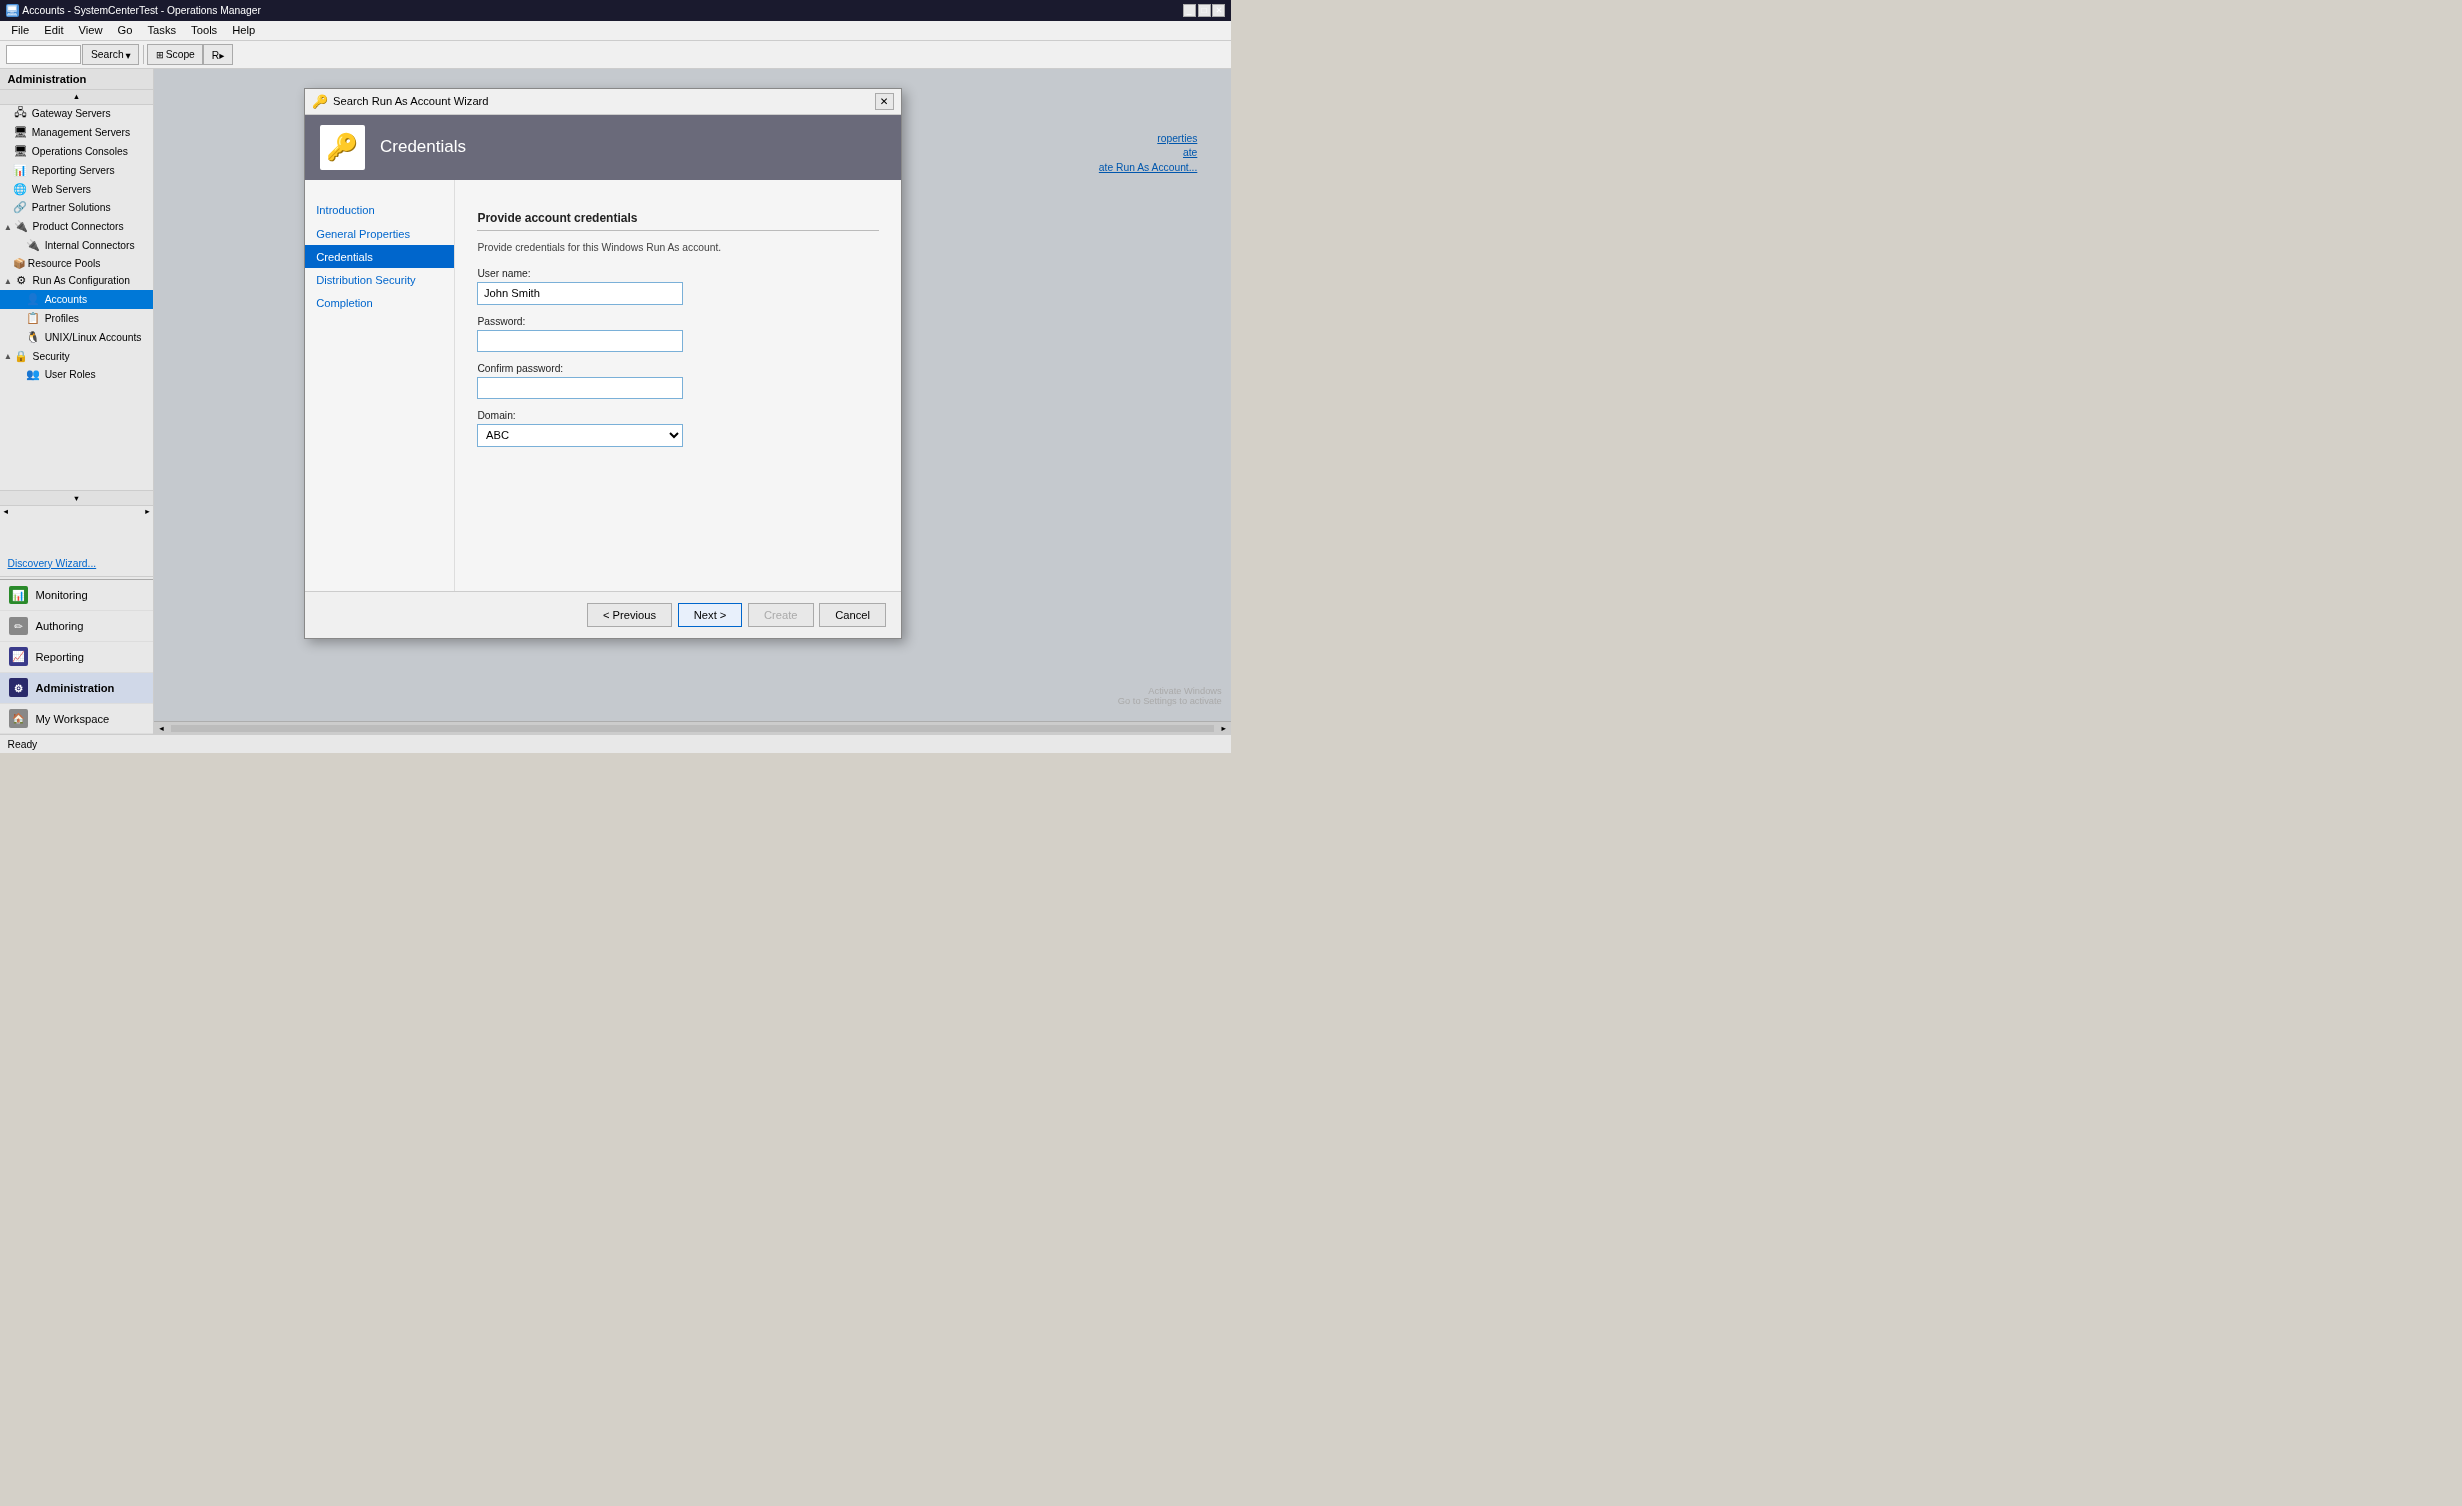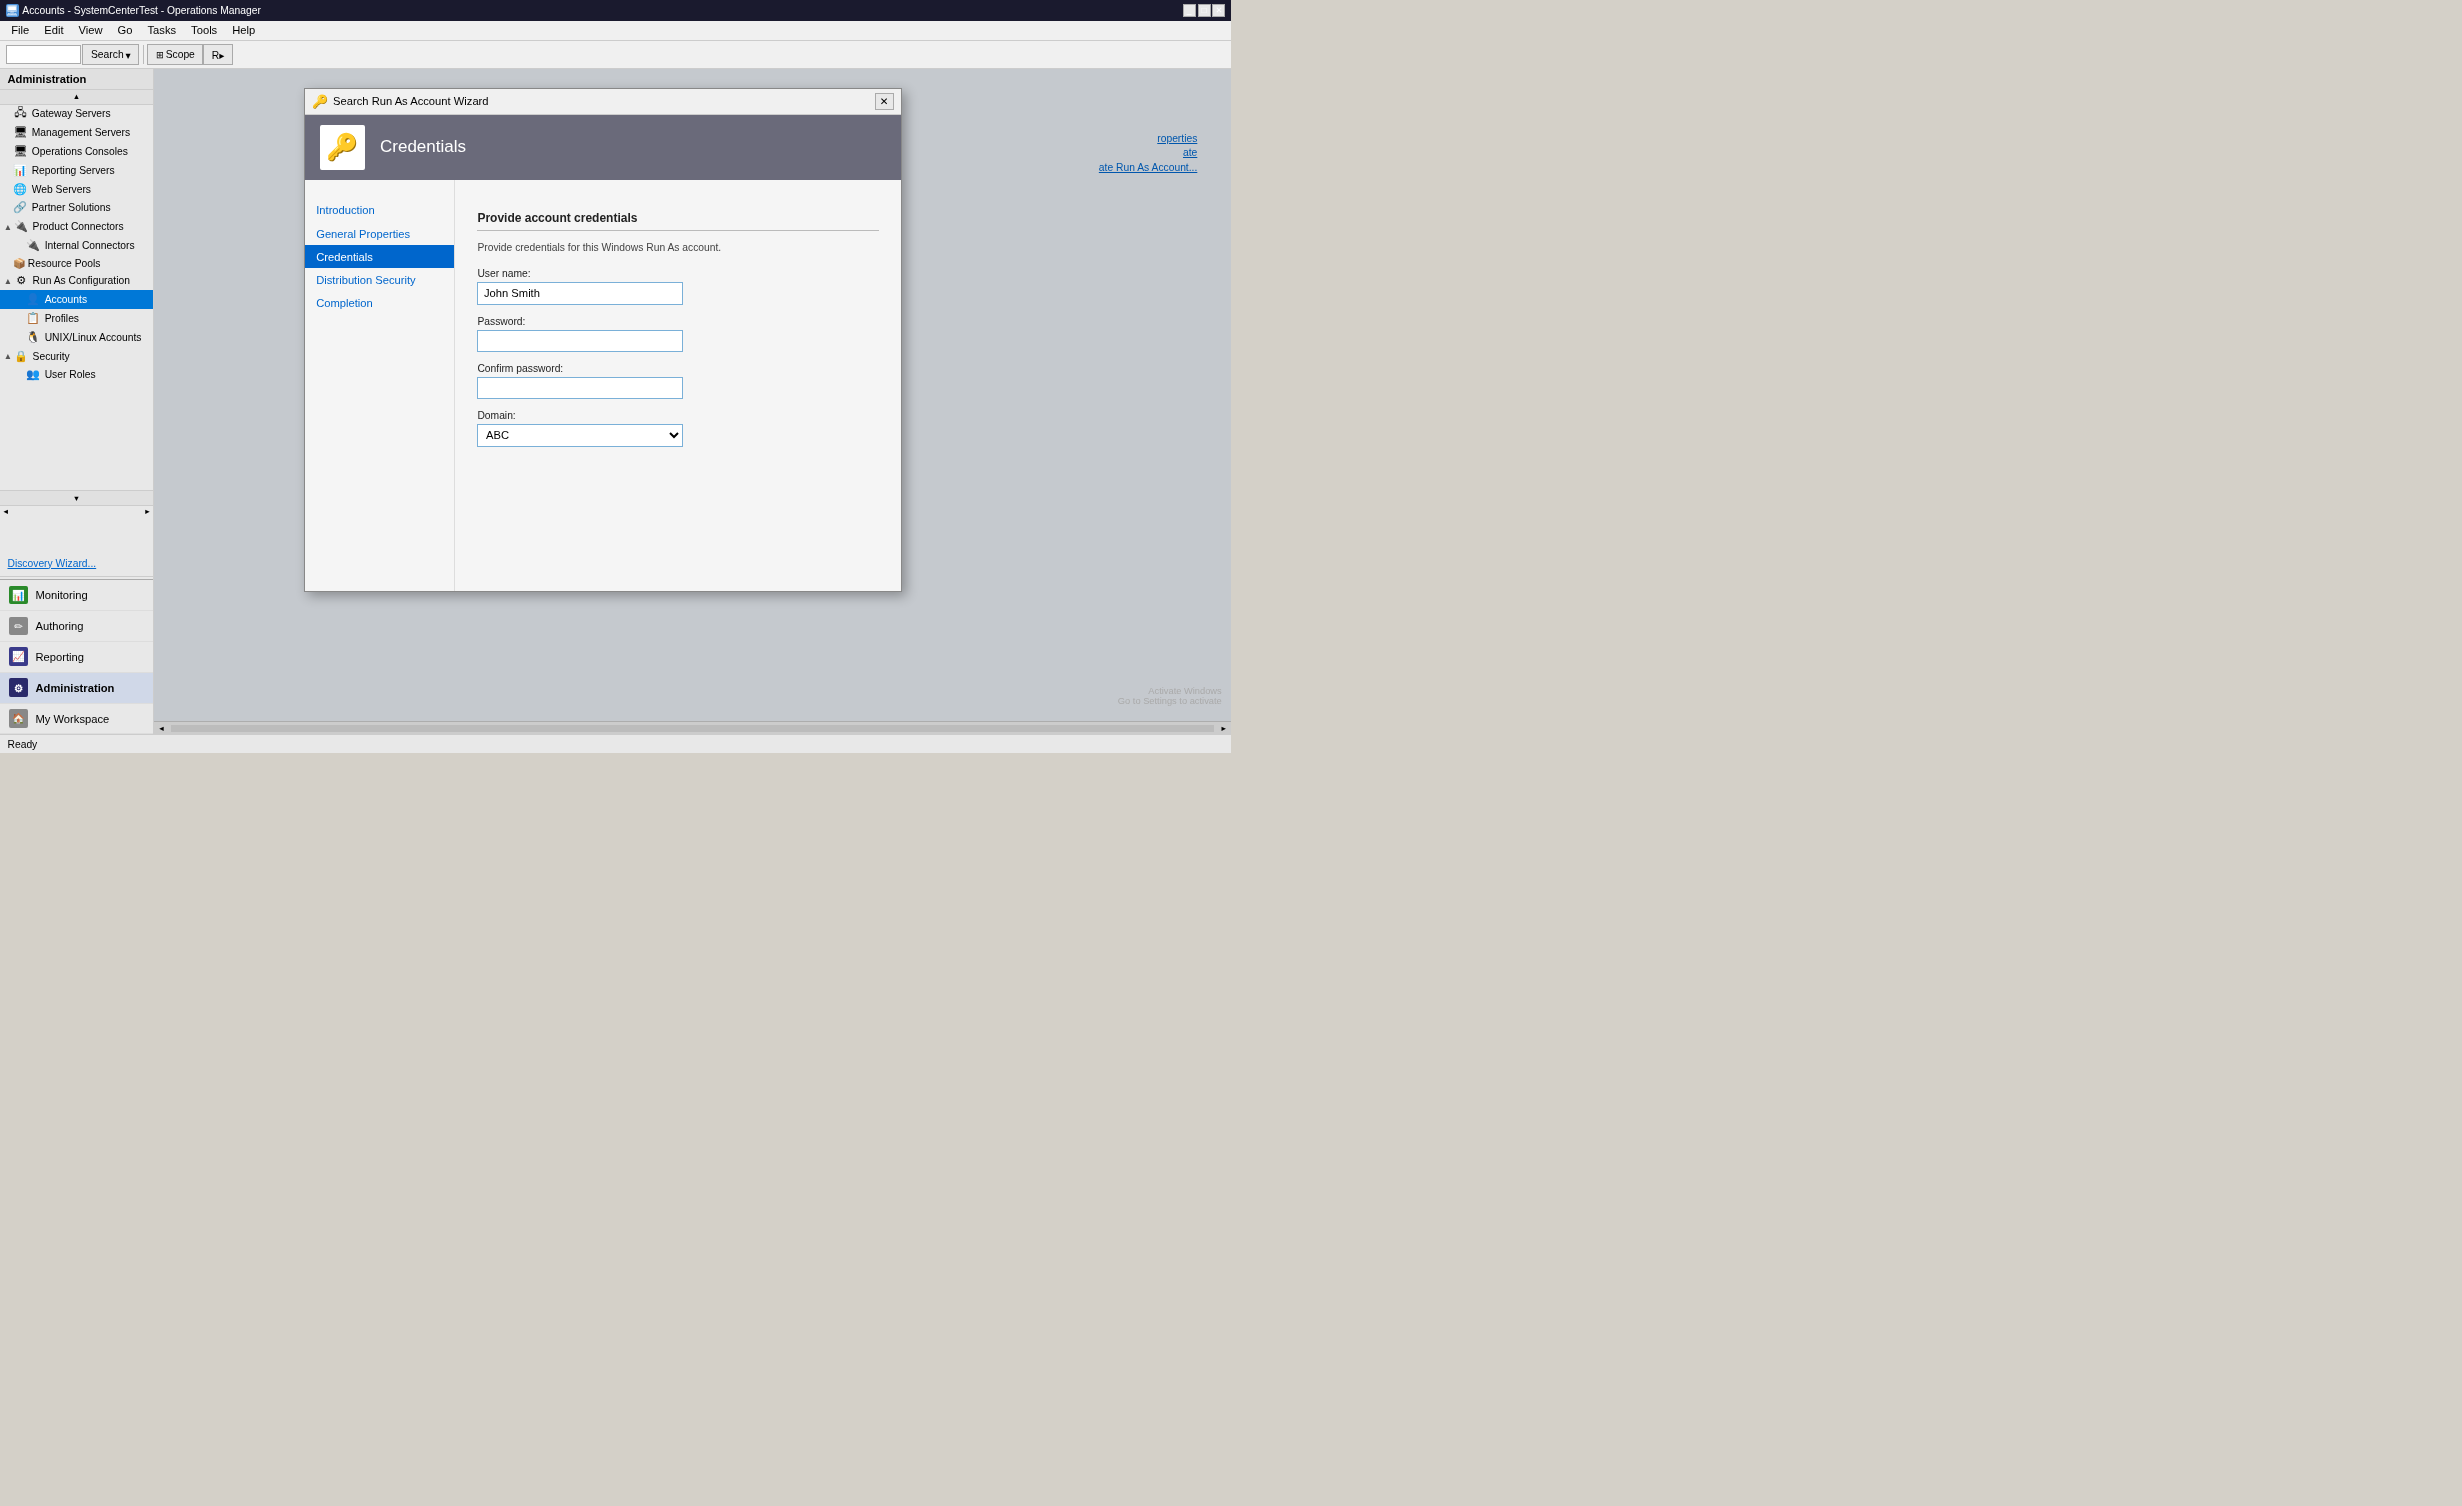--- a/index.html
+++ b/index.html
@@ -608,20 +608,26 @@
               <label class="form-label">Domain:</label>
               <select class="form-select">
                 <option>ABC</option>
                 <option>WORKGROUP</option>
                 <option>DOMAIN1</option>
               </select>
             </div>
           </div>
         </div>
 
+        <div class="dialog-footer">
+          <button class="btn">&lt; Previous</button>
+          <button class="btn btn-primary">Next &gt;</button>
+          <button class="btn btn-disabled" disabled="">Create</button>
+          <button class="btn">Cancel</button>
+        </div>
 
       </div>
     </div>
 
     <div style="position:absolute;bottom:28px;right:9.3px;text-align:right;color:#aaa;font-size:9.3px;">
       <div>Activate Windows</div>
       <div>Go to Settings to activate</div>
     </div>
   </div>
 </div>

